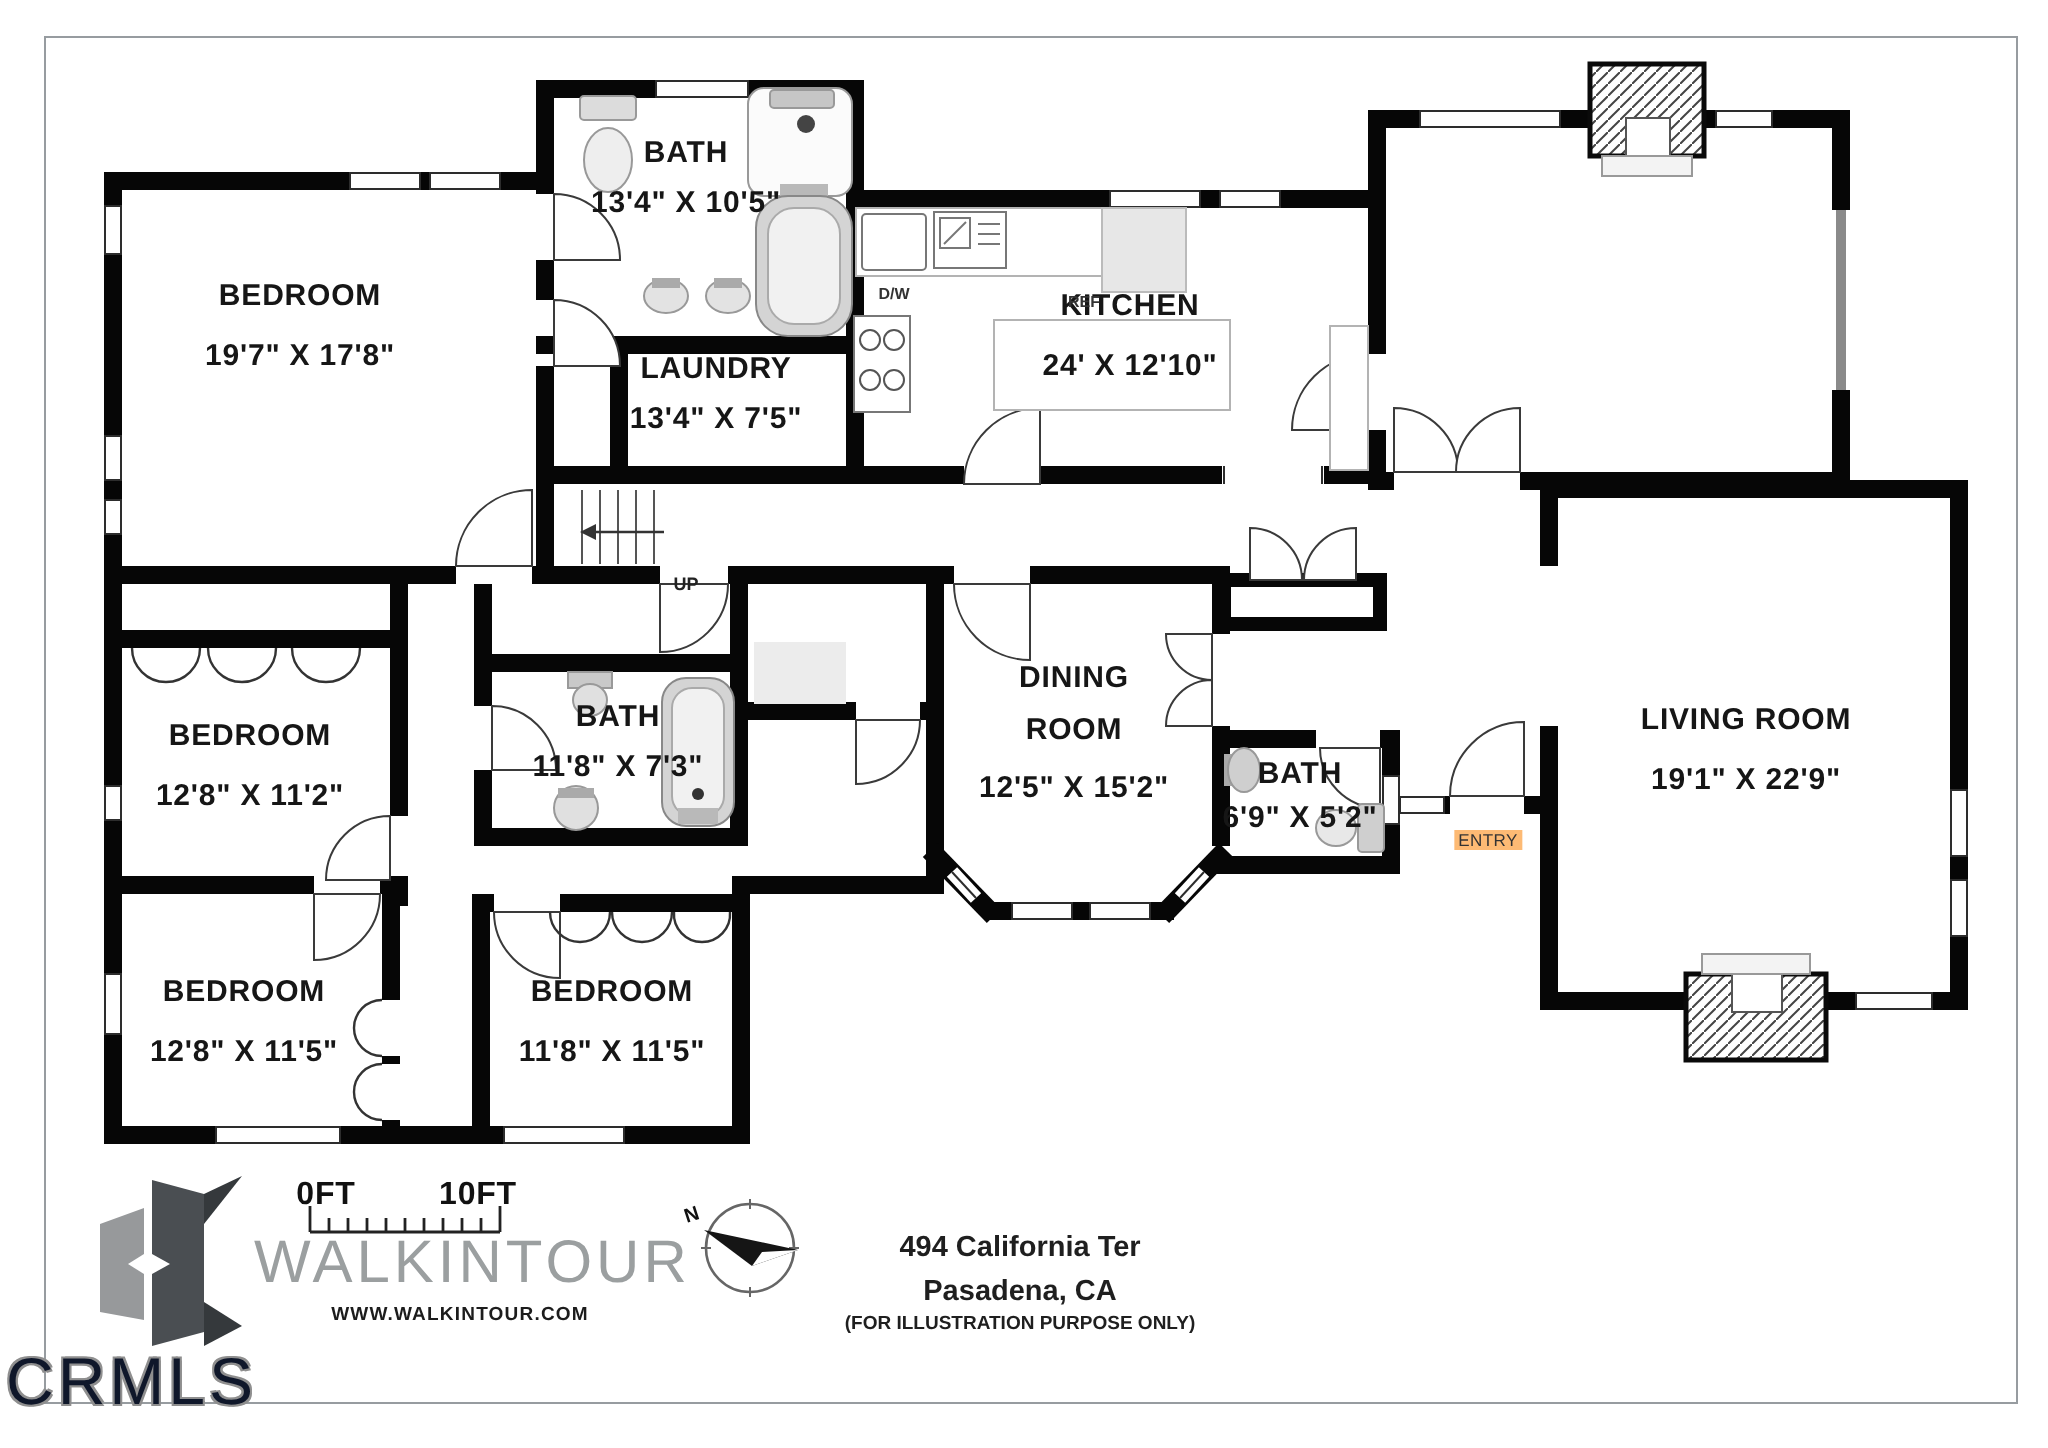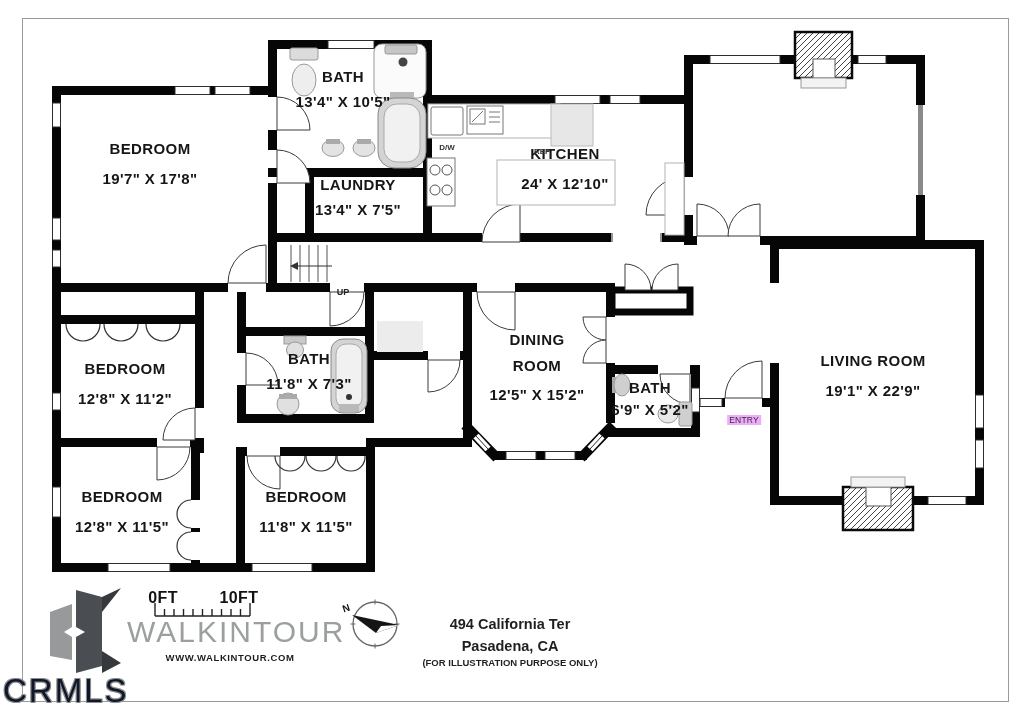--- a/index.html
+++ b/index.html
@@ -9,21 +9,21 @@
   .frame{position:absolute;left:22px;top:18px;width:987px;height:684px;border:1px solid #979ca0;}
   svg.plan{position:absolute;left:0;top:0;width:1024px;height:724px;}
   .room-label{position:absolute;transform:translate(-50%,-50%);text-align:center;color:#161616;
               font-weight:700;font-size:15px;letter-spacing:.4px;white-space:nowrap;line-height:17px;}
   .room-label .rdims{margin-top:13px;}
   .room-label.wrap{white-space:normal;width:104px;line-height:26px;}
   .room-label.wrap .rdims{margin-top:3px;}
   .room-label.tight .rdims{margin-top:5px;}
   .room-label.snug .rdims{margin-top:8px;}
   .tag{position:absolute;transform:translate(-50%,-50%);font-size:9px;font-weight:700;color:#222;margin-top:26px;}
-  .tag.entry{font-size:8.5px;font-weight:400;color:#333;background:#f0abfc;padding:0 2px;letter-spacing:.2px;}
+  .tag.entry{font-size:8.5px;font-weight:400;color:#333;background:#fdba74;padding:0 2px;letter-spacing:.2px;}
   .tag.appliance{font-size:8px;color:#333;}
   .scale-label{position:absolute;transform:translate(-50%,-50%);font-size:16px;font-weight:700;color:#111;letter-spacing:.4px;}
   .brand{position:absolute;left:127px;top:615px;font-size:30px;color:#9b9fa0;letter-spacing:2px;font-weight:400;}
   .brand-url{position:absolute;left:218px;top:652px;transform:translateX(-50%);font-size:9.5px;font-weight:700;color:#1c1c1c;letter-spacing:.6px;margin-left:12px;}
   .addr{position:absolute;transform:translate(-50%,-50%);font-weight:700;color:#1f1f1f;font-size:14.5px;}
   .addr.small{font-size:9.5px;}
   .north{position:absolute;transform:translate(-50%,-50%) rotate(-18deg);font-size:10px;font-weight:700;color:#111;}
   .crmls{position:absolute;left:3px;top:672px;font-size:33px;font-weight:400;letter-spacing:2px;color:#0f172a;
          text-shadow:-1px -1px 0 #8f8f8f,1px -1px 0 #8f8f8f,-1px 1px 0 #8f8f8f,1px 1px 0 #8f8f8f;}
 </style>

